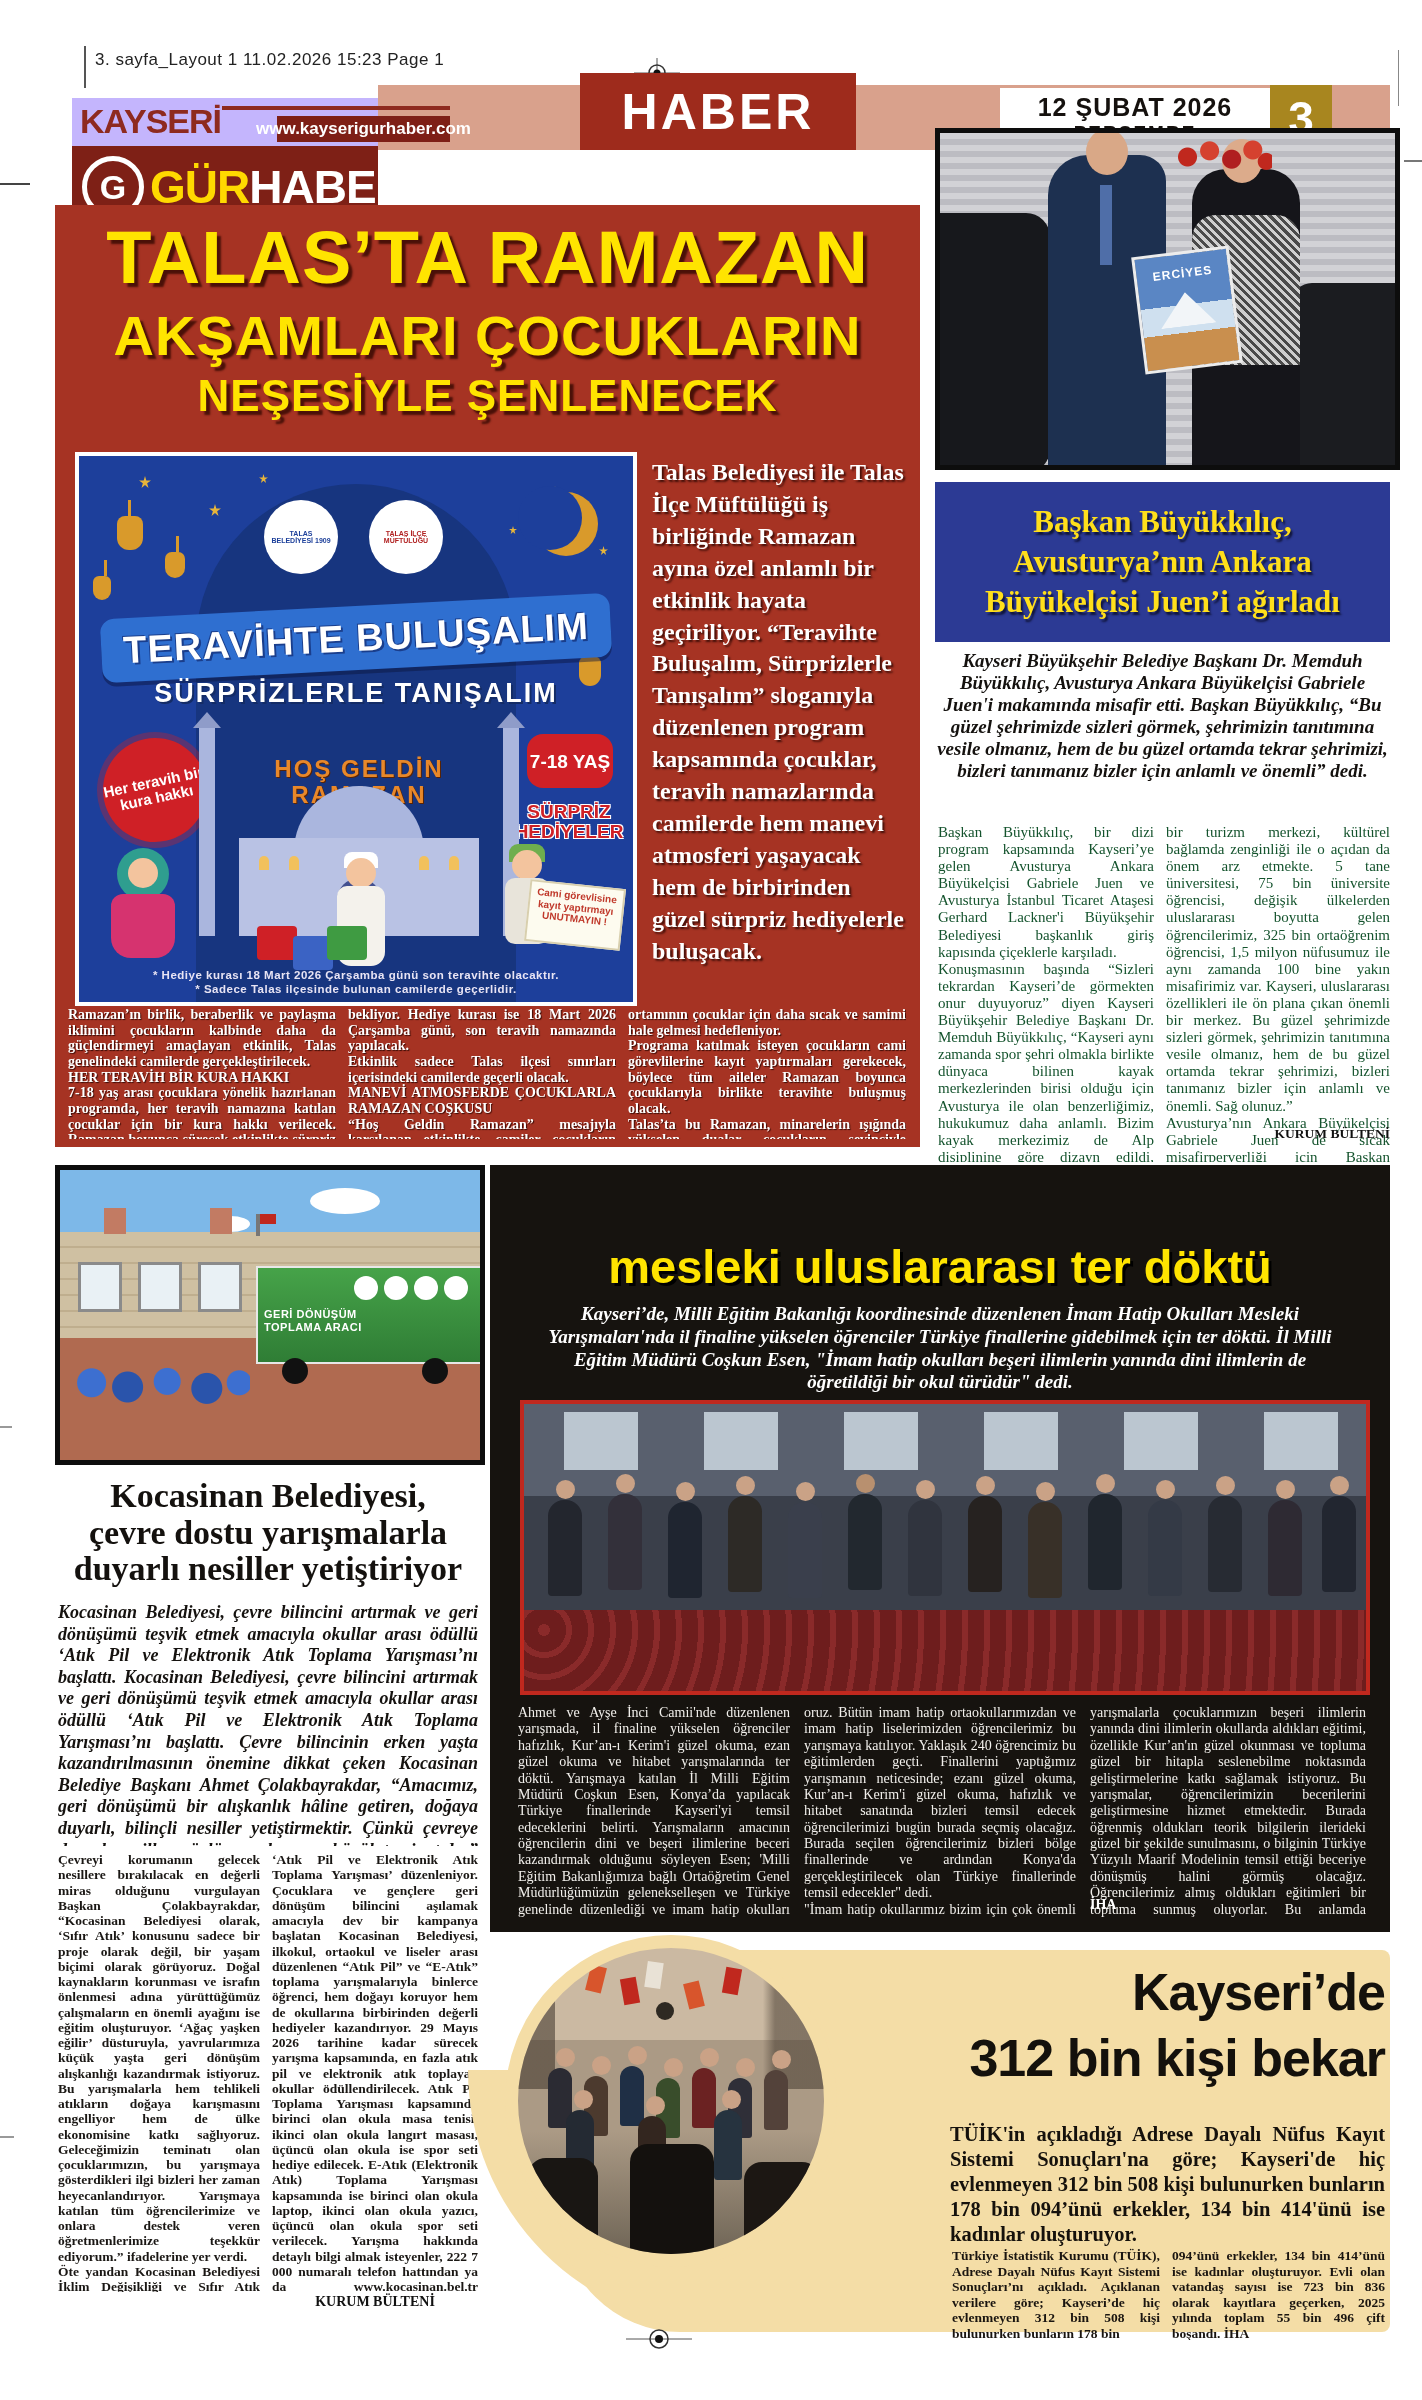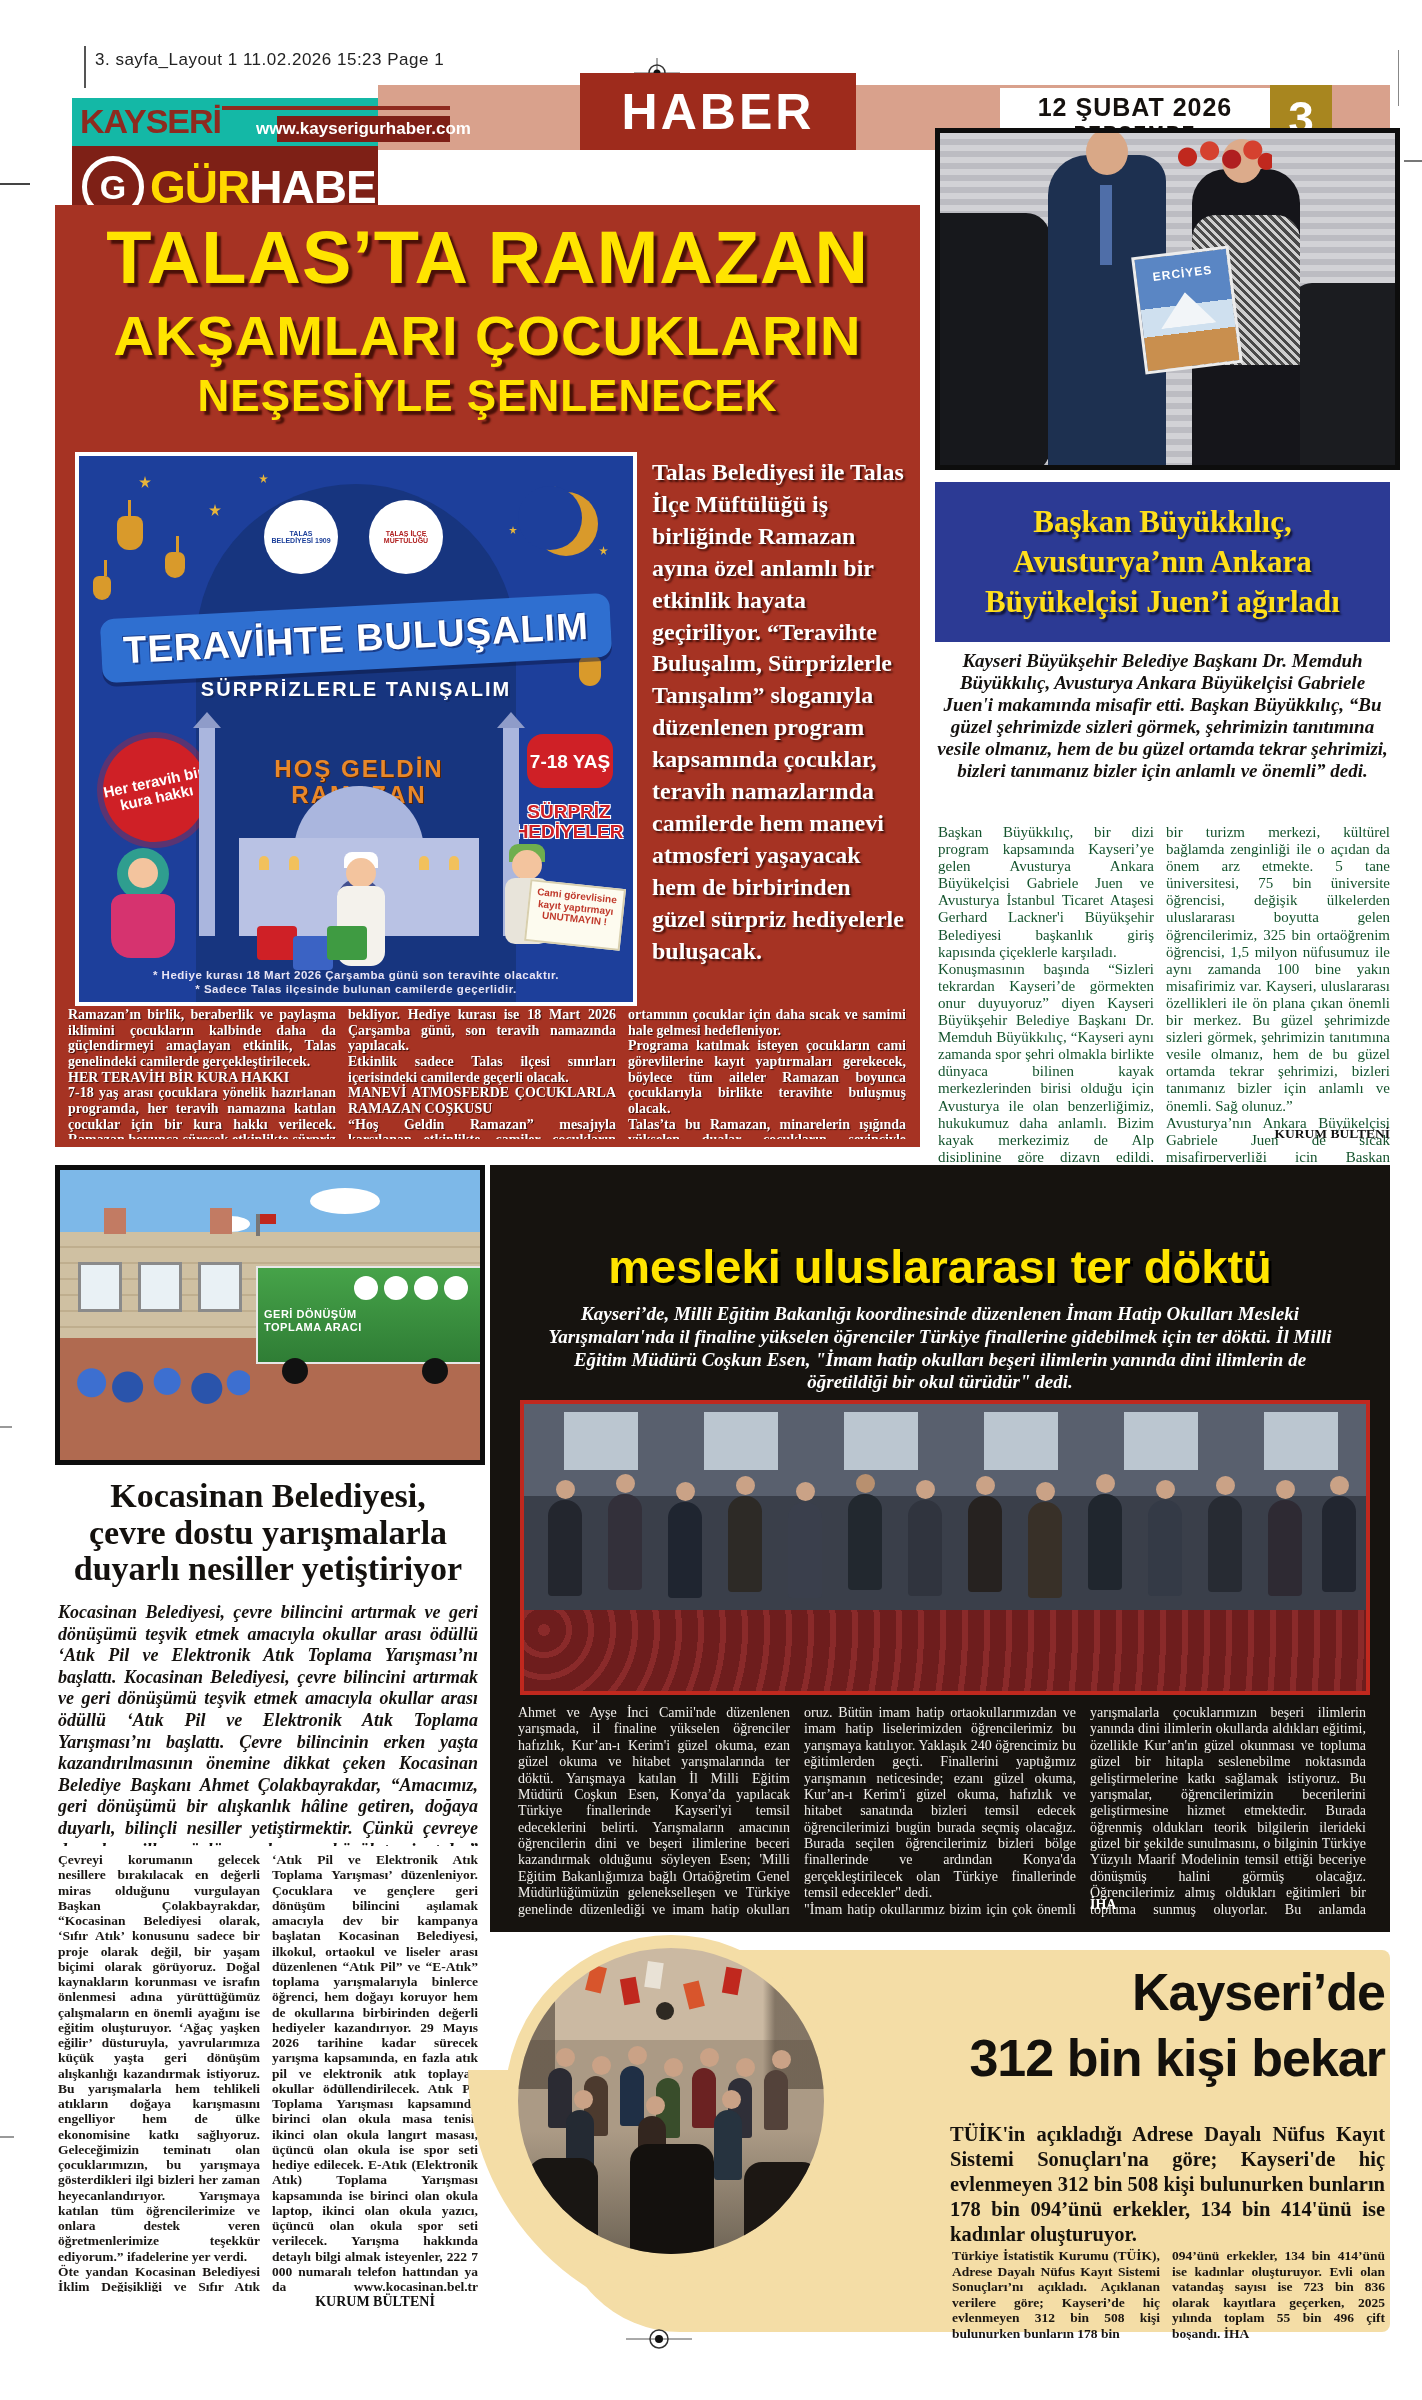--- a/index.html
+++ b/index.html
@@ -14,21 +14,21 @@
   
   .meta-line{left:95px;top:50px;font-size:17px;color:#222;letter-spacing:.5px;}
   .meta-bar{left:84px;top:46px;width:2px;height:42px;background:#555;}
   .mark-right-v{left:1398px;top:50px;width:1px;height:56px;background:#888;}
   .mark-right-h{left:1404px;top:160px;width:18px;height:2px;background:#777;}
   .mark-left-h1{left:0;top:183px;width:30px;height:2px;background:#444;}
   .mark-left-h2{left:0;top:1426px;width:12px;height:2px;background:#999;}
   .mark-left-h3{left:0;top:2136px;width:14px;height:2px;background:#999;}
 
   
-  .kayseri-strip{left:72px;top:98px;width:306px;height:48px;background:#14b8a6;}
+  .kayseri-strip{left:72px;top:98px;width:306px;height:48px;background:#c4b5fd;}
   .city-name{left:8px;top:4px;font-size:34px;font-weight:bold;color:#8e2a1f;letter-spacing:-1px;}
   .city-rule{left:150px;top:8px;width:228px;height:4px;background:#8e2a1f;}
   .url-chip{left:205px;top:18px;width:173px;height:26px;background:#7e1f16;color:#fff;
             font-size:17px;font-weight:bold;display:flex;align-items:center;justify-content:center;}
   .gurhaber-bar{left:72px;top:146px;width:306px;height:80px;background:#7e2016;}
   .logo-circle{left:10px;top:10px;width:52px;height:52px;border:5px solid #fff;border-radius:50%;
                color:#fff;font-size:34px;font-weight:bold;display:flex;align-items:center;justify-content:center;}
   .brand{left:78px;top:14px;font-size:46px;font-weight:bold;letter-spacing:-1px;}
   .brand .gur{color:#ffd900;}
   .brand .haber{color:#ffffff;}
@@ -69,21 +69,21 @@
   .st4{left:470px;top:30px;} .st5{left:520px;top:90px;width:9px;height:9px;} .st6{left:430px;top:70px;width:8px;height:8px;}
   .crescent{left:455px;top:36px;width:64px;height:64px;border-radius:50%;background:#d99a2b;}
   .crescent::after{content:"";position:absolute;left:-16px;top:-6px;width:64px;height:64px;border-radius:50%;background:#1d3f9b;}
   .plogo{top:44px;width:74px;height:74px;border-radius:50%;background:#fff;display:flex;align-items:center;justify-content:center;
          font-size:7px;font-weight:bold;text-align:center;color:#1c3f9a;padding:4px;box-sizing:border-box;}
   .plogo1{left:185px;} .plogo2{left:290px;color:#b01f1f;}
   .ribbon{left:22px;top:150px;width:510px;height:64px;background:#2f6fd0;border-radius:14px;transform:rotate(-3deg);
           box-shadow:0 4px 0 rgba(10,20,60,.45);display:flex;align-items:center;justify-content:center;}
   .ribbon span{color:#fff;font-size:38px;font-weight:bold;letter-spacing:1px;
                text-shadow:2px 2px 0 #1a3e8c,-1px -1px 0 #1a3e8c;}
-  .psub{left:0;top:222px;width:100%;text-align:center;color:#fff;font-size:20px;font-weight:bold;letter-spacing:2px;
+  .psub{left:0;top:222px;width:100%;text-align:center;color:#fff;font-size:27px;font-weight:bold;letter-spacing:2px;
         text-shadow:2px 2px 0 #142c66;}
   .pbadge{left:24px;top:282px;width:104px;height:104px;background:#cf2026;border-radius:50%;transform:rotate(-12deg);
           display:flex;align-items:center;justify-content:center;text-align:center;color:#fff;font-size:15px;
           font-weight:bold;line-height:1.1;box-shadow:0 0 0 6px rgba(207,32,38,.35);}
   .pwelcome{left:150px;top:300px;width:260px;text-align:center;color:#e8882a;font-size:24px;font-weight:bold;
             letter-spacing:2px;line-height:1.1;text-shadow:1px 1px 0 #5a2404;}
   .page-bubble{left:448px;top:278px;width:86px;height:54px;background:#cf2026;border-radius:16px;color:#fff;
                display:flex;align-items:center;justify-content:center;font-weight:bold;font-size:19px;text-align:center;line-height:1;}
   .pgifts{left:430px;top:346px;width:120px;text-align:center;color:#cf2026;font-size:19px;font-weight:bold;line-height:1.05;
           text-shadow:-1px -1px 0 #fff,1px -1px 0 #fff,-1px 1px 0 #fff,1px 1px 0 #fff;}

